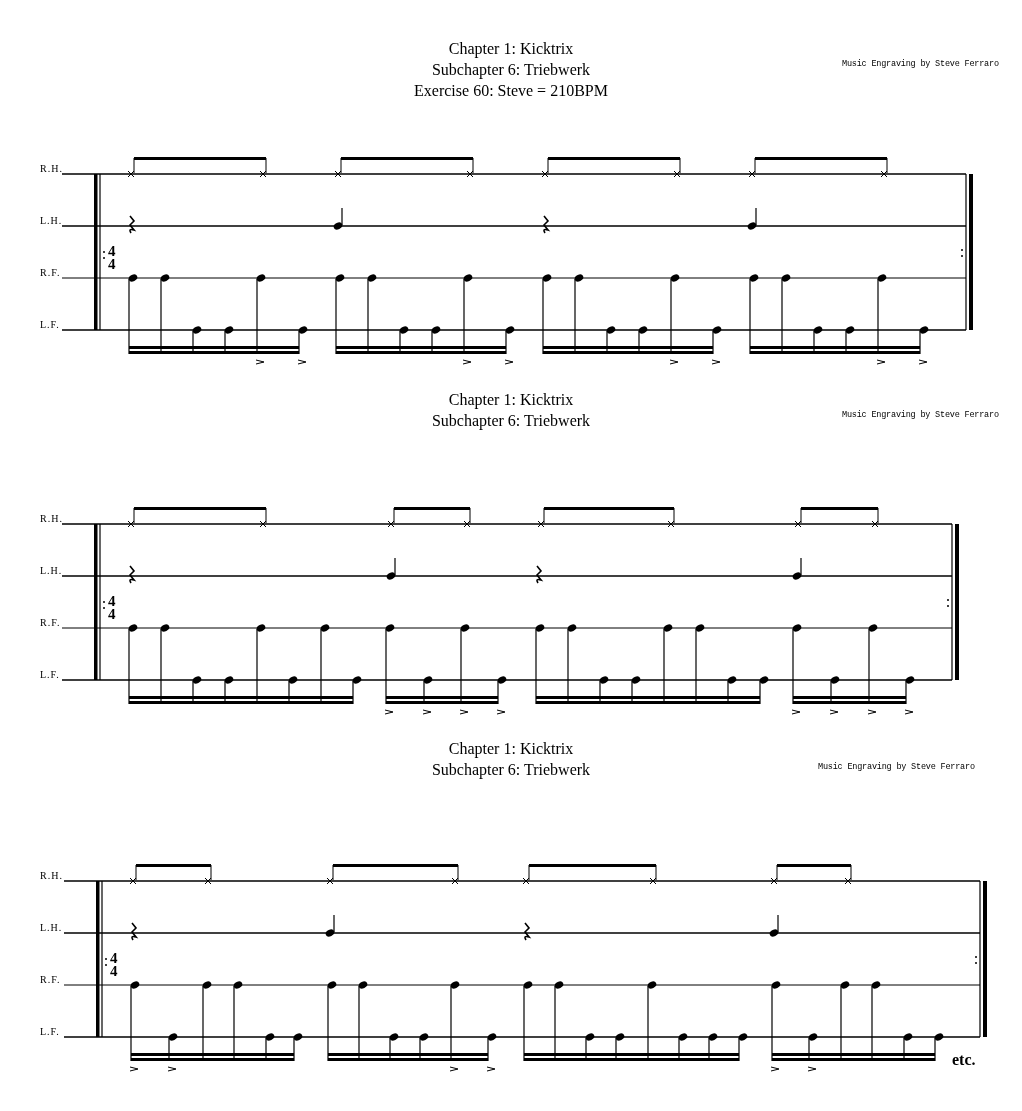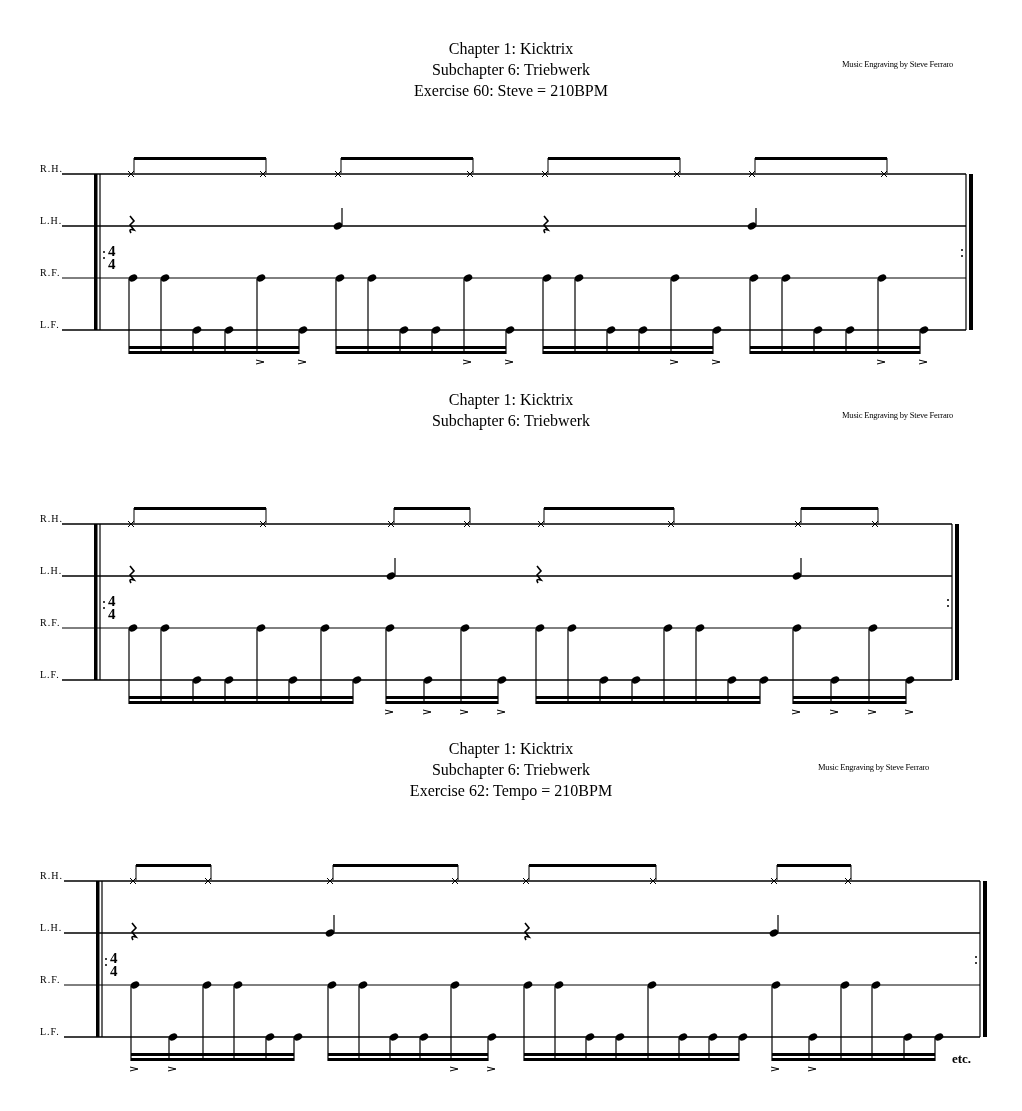--- a/index.html
+++ b/index.html
@@ -3,23 +3,23 @@
   <meta charset="utf-8">
   <style>
     html, body { margin: 0; padding: 0; background: #ffffff; }
     body { width: 1022px; height: 1111px; position: relative; overflow: hidden;
            font-family: "Liberation Serif", serif; color: #000; }
     .exercise { position: absolute; left: 0; width: 1022px; }
     .title-block { position: absolute; left: 0; width: 1022px; text-align: center;
                    font-size: 16px; line-height: 21px; }
     .title-block div { white-space: nowrap; }
     .credit { position: absolute; font-size: 8.5px; white-space: nowrap;
-              font-family: Liberation Serif, serif; letter-spacing: -0.2px; }
+              font-family: Liberation Mono, monospace; letter-spacing: -0.2px; }
     .staff-svg { position: absolute; left: 0; }
-    .etc { position: absolute; font-size: 13px; font-weight: bold; }
+    .etc { position: absolute; font-size: 16px; font-weight: bold; }
   </style>
 </head>
 <body>
 
 <section class="exercise">
   <div class="title-block" style="top:38px;">
     <div>Chapter 1: Kicktrix</div>
     <div>Subchapter 6: Triebwerk</div>
     <div>Exercise 60: Steve = 210BPM</div>
   </div>
@@ -251,21 +251,20 @@
       <path d="M830,210 L838,212 L830,214" stroke="#000" stroke-width="1" fill="none"></path>
       <path d="M868,210 L876,212 L868,214" stroke="#000" stroke-width="1" fill="none"></path>
       <path d="M905,210 L913,212 L905,214" stroke="#000" stroke-width="1" fill="none"></path>
     </svg>
 </section>
 
 <section class="exercise">
   <div class="title-block" style="top:738px;">
     <div>Chapter 1: Kicktrix</div>
     <div>Subchapter 6: Triebwerk</div>
-    <div>Exercise 62: Tempo = 210BPM</div>
   </div>
   <div class="credit" style="left:818px; top:762px;">Music Engraving by Steve Ferraro</div>
   <svg class="staff-svg" id="staff2" style="top:857px;" width="1022" height="230">
       <text x="40" y="22" font-size="10" font-family="Liberation Serif, serif" letter-spacing="1">R.H.</text>
       <text x="40" y="74" font-size="10" font-family="Liberation Serif, serif" letter-spacing="1">L.H.</text>
       <text x="40" y="126" font-size="10" font-family="Liberation Serif, serif" letter-spacing="1">R.F.</text>
       <text x="40" y="178" font-size="10" font-family="Liberation Serif, serif" letter-spacing="1">L.F.</text>
       <line x1="64" y1="24" x2="980" y2="24" stroke="#000" stroke-width="1.4"></line>
       <line x1="64" y1="76" x2="980" y2="76" stroke="#000" stroke-width="1.4"></line>
       <line x1="64" y1="128" x2="980" y2="128" stroke="#000" stroke-width="1"></line>

